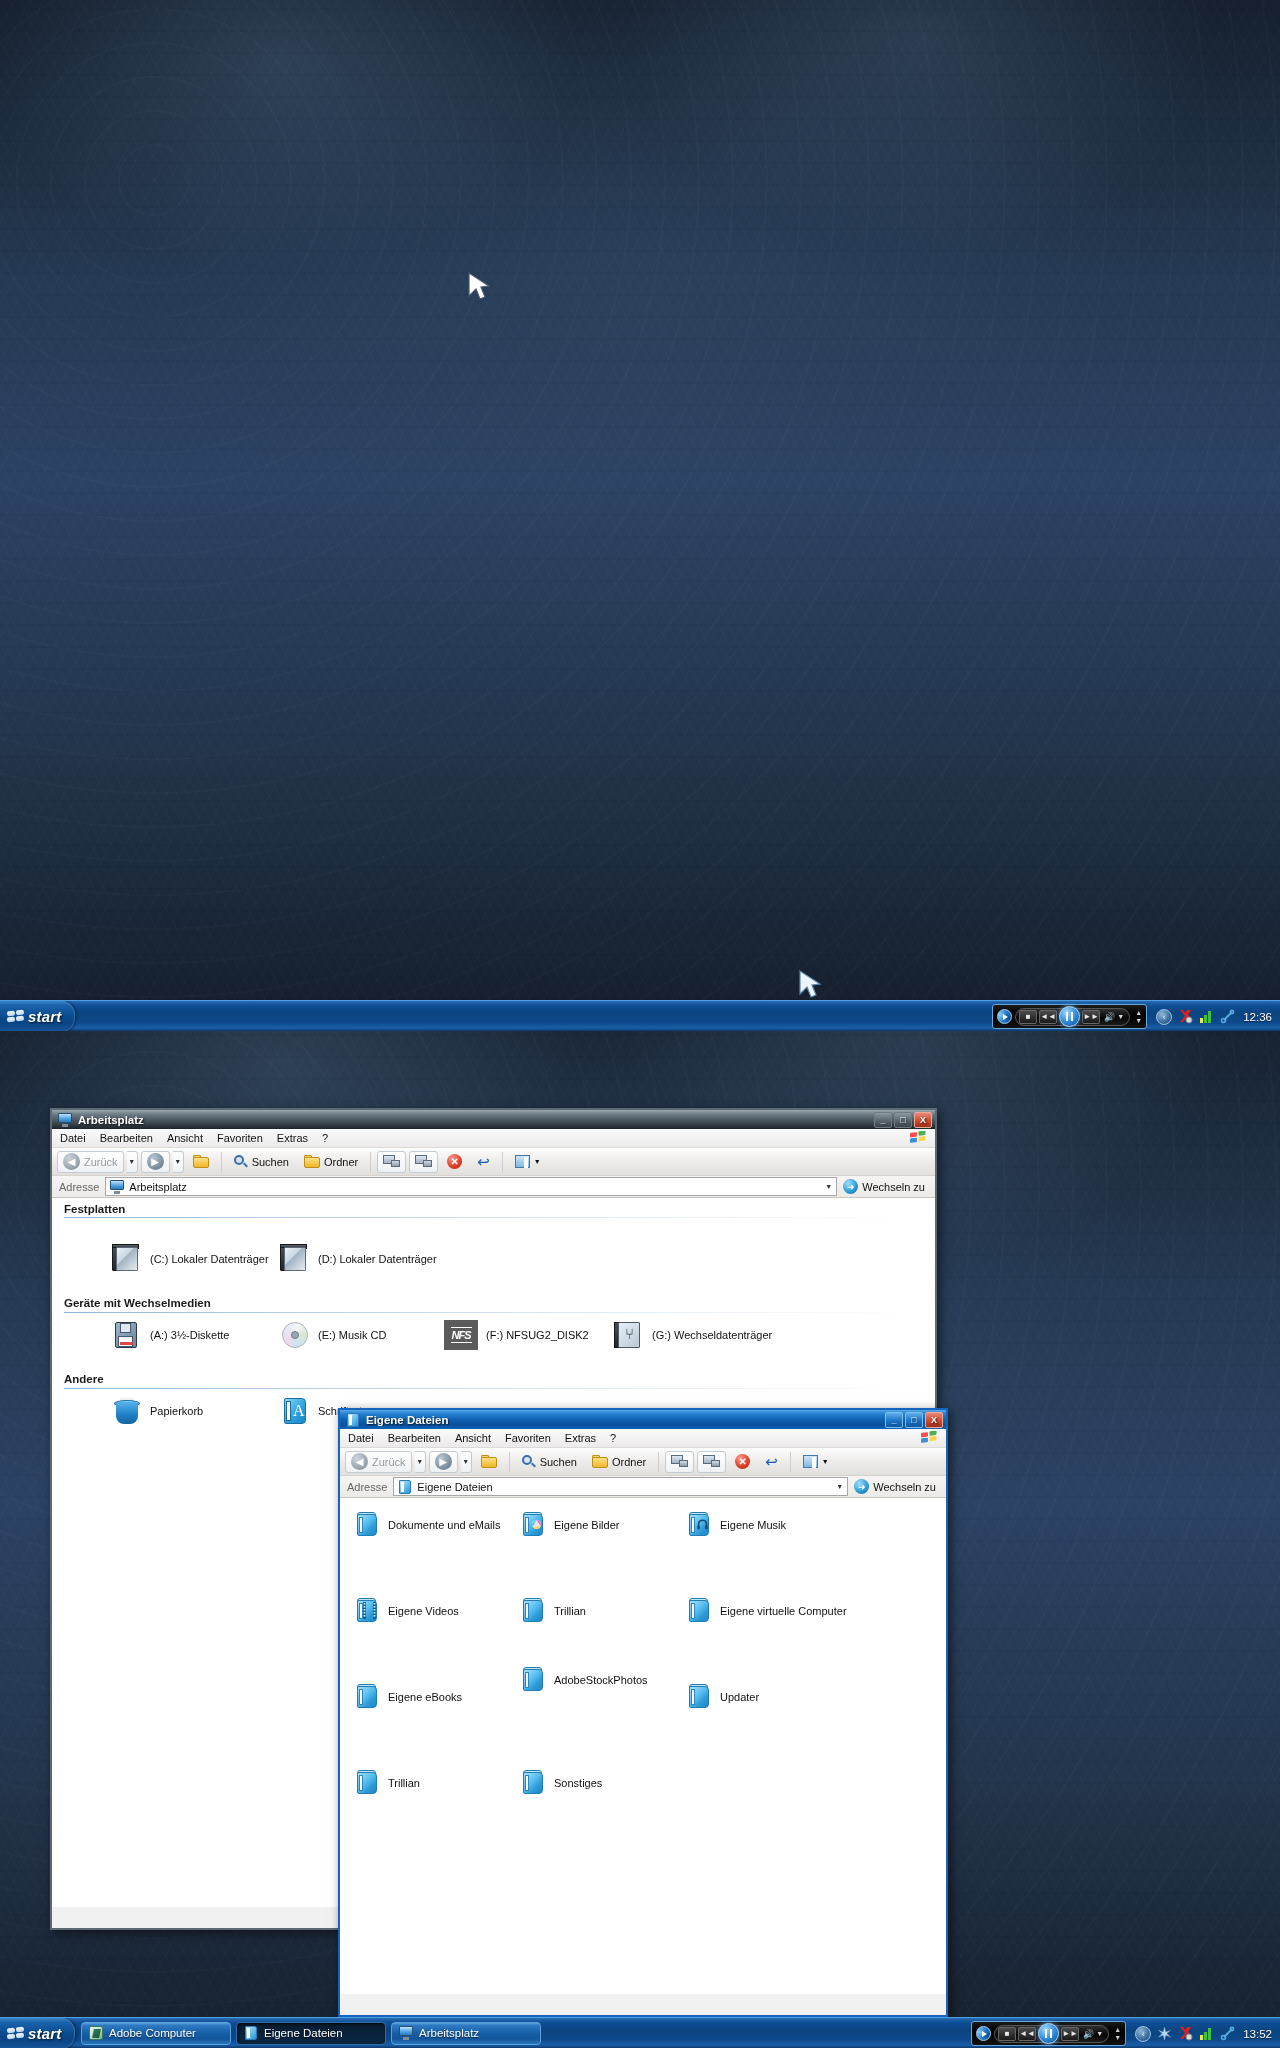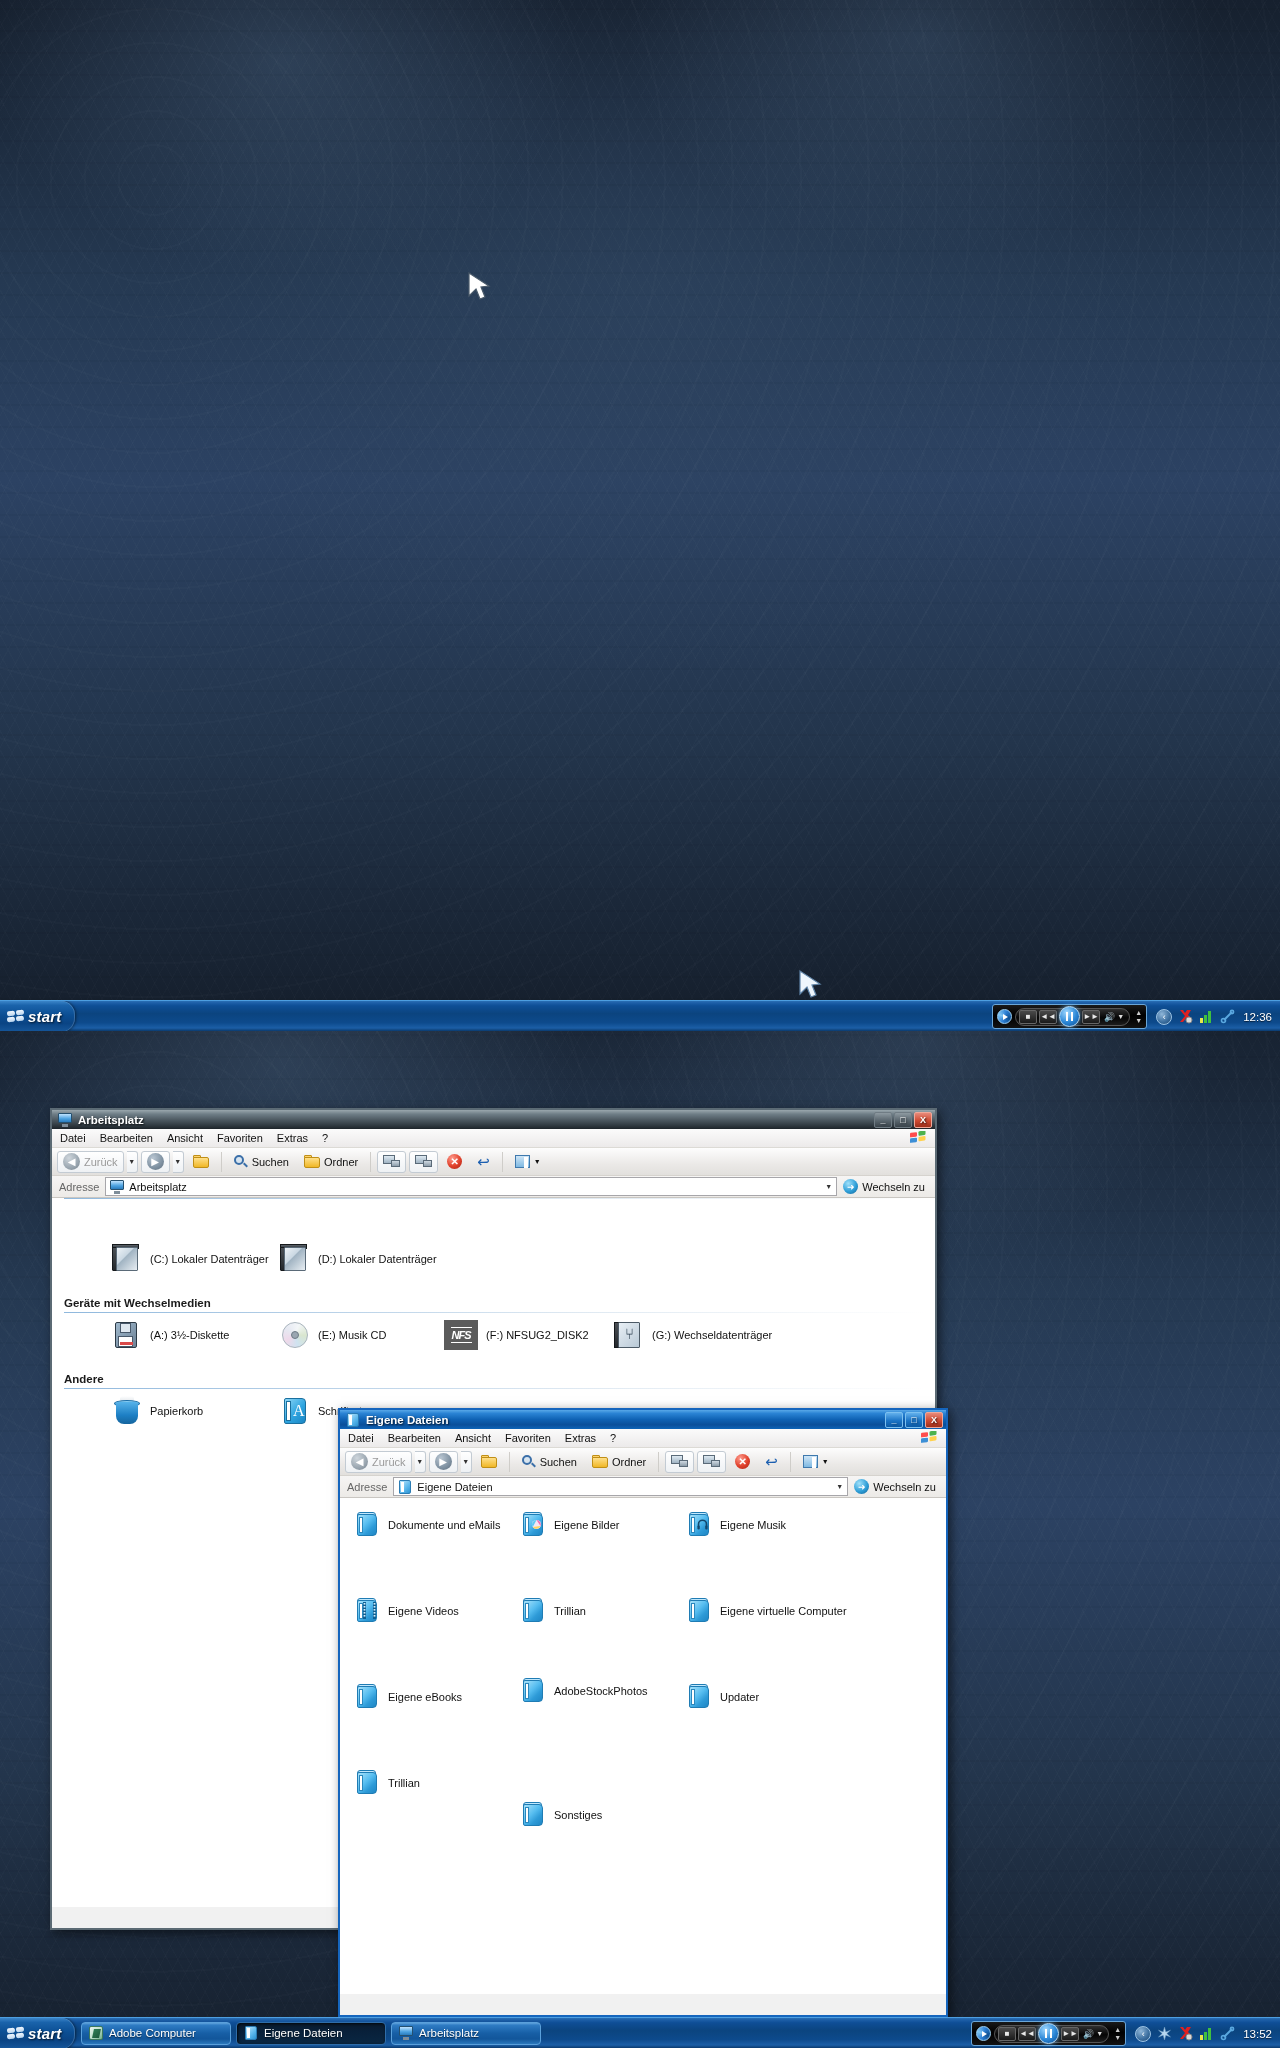--- a/index.html
+++ b/index.html
@@ -469,20 +469,21 @@
       <span class="acaret">▼</span>
     </span>
     <span class="goto">
       <span class="gico">➜</span>
       <span>Wechseln zu</span>
     </span>
   </div>
 
   <div class="content" style="height:709px;">
 
+    <div class="grouphdr">Festplatten</div>
     <div class="groupline"></div>
 
     <div class="tile" style="left:60px; top:46px;">
       <span class="hdd">
           <span class="top"></span>
           <span class="spine"></span>
           <span class="body"></span>
         </span>
       <span class="lbl">(C:) Lokaler Datenträger</span>
     </div>
@@ -741,21 +742,21 @@
     </div>
 
     <div class="tile" style="left:14px;  top:186px;">
       <span class="folder">
           <span class="tab"></span>
           <span class="bk"></span>
           <span class="pg"></span>
         </span>
       <span class="lbl">Eigene eBooks</span>
     </div>
-    <div class="tile" style="left:180px; top:180px;">
+    <div class="tile" style="left:180px; top:169px;">
       <span class="folder">
           <span class="tab"></span>
           <span class="bk"></span>
           <span class="pg"></span>
         </span>
       <span class="lbl">AdobeStockPhotos</span>
     </div>
     <div class="tile" style="left:346px; top:186px;">
       <span class="folder">
           <span class="tab"></span>
@@ -766,21 +767,21 @@
     </div>
 
     <div class="tile" style="left:14px;  top:272px;">
       <span class="folder">
           <span class="tab"></span>
           <span class="bk"></span>
           <span class="pg"></span>
         </span>
       <span class="lbl">Trillian</span>
     </div>
-    <div class="tile" style="left:180px; top:272px;margin-top:32px;">
+    <div class="tile" style="left:180px; top:272px;">
       <span class="folder">
           <span class="tab"></span>
           <span class="bk"></span>
           <span class="pg"></span>
         </span>
       <span class="lbl">Sonstiges</span>
     </div>
   </div>
 </div>
 

